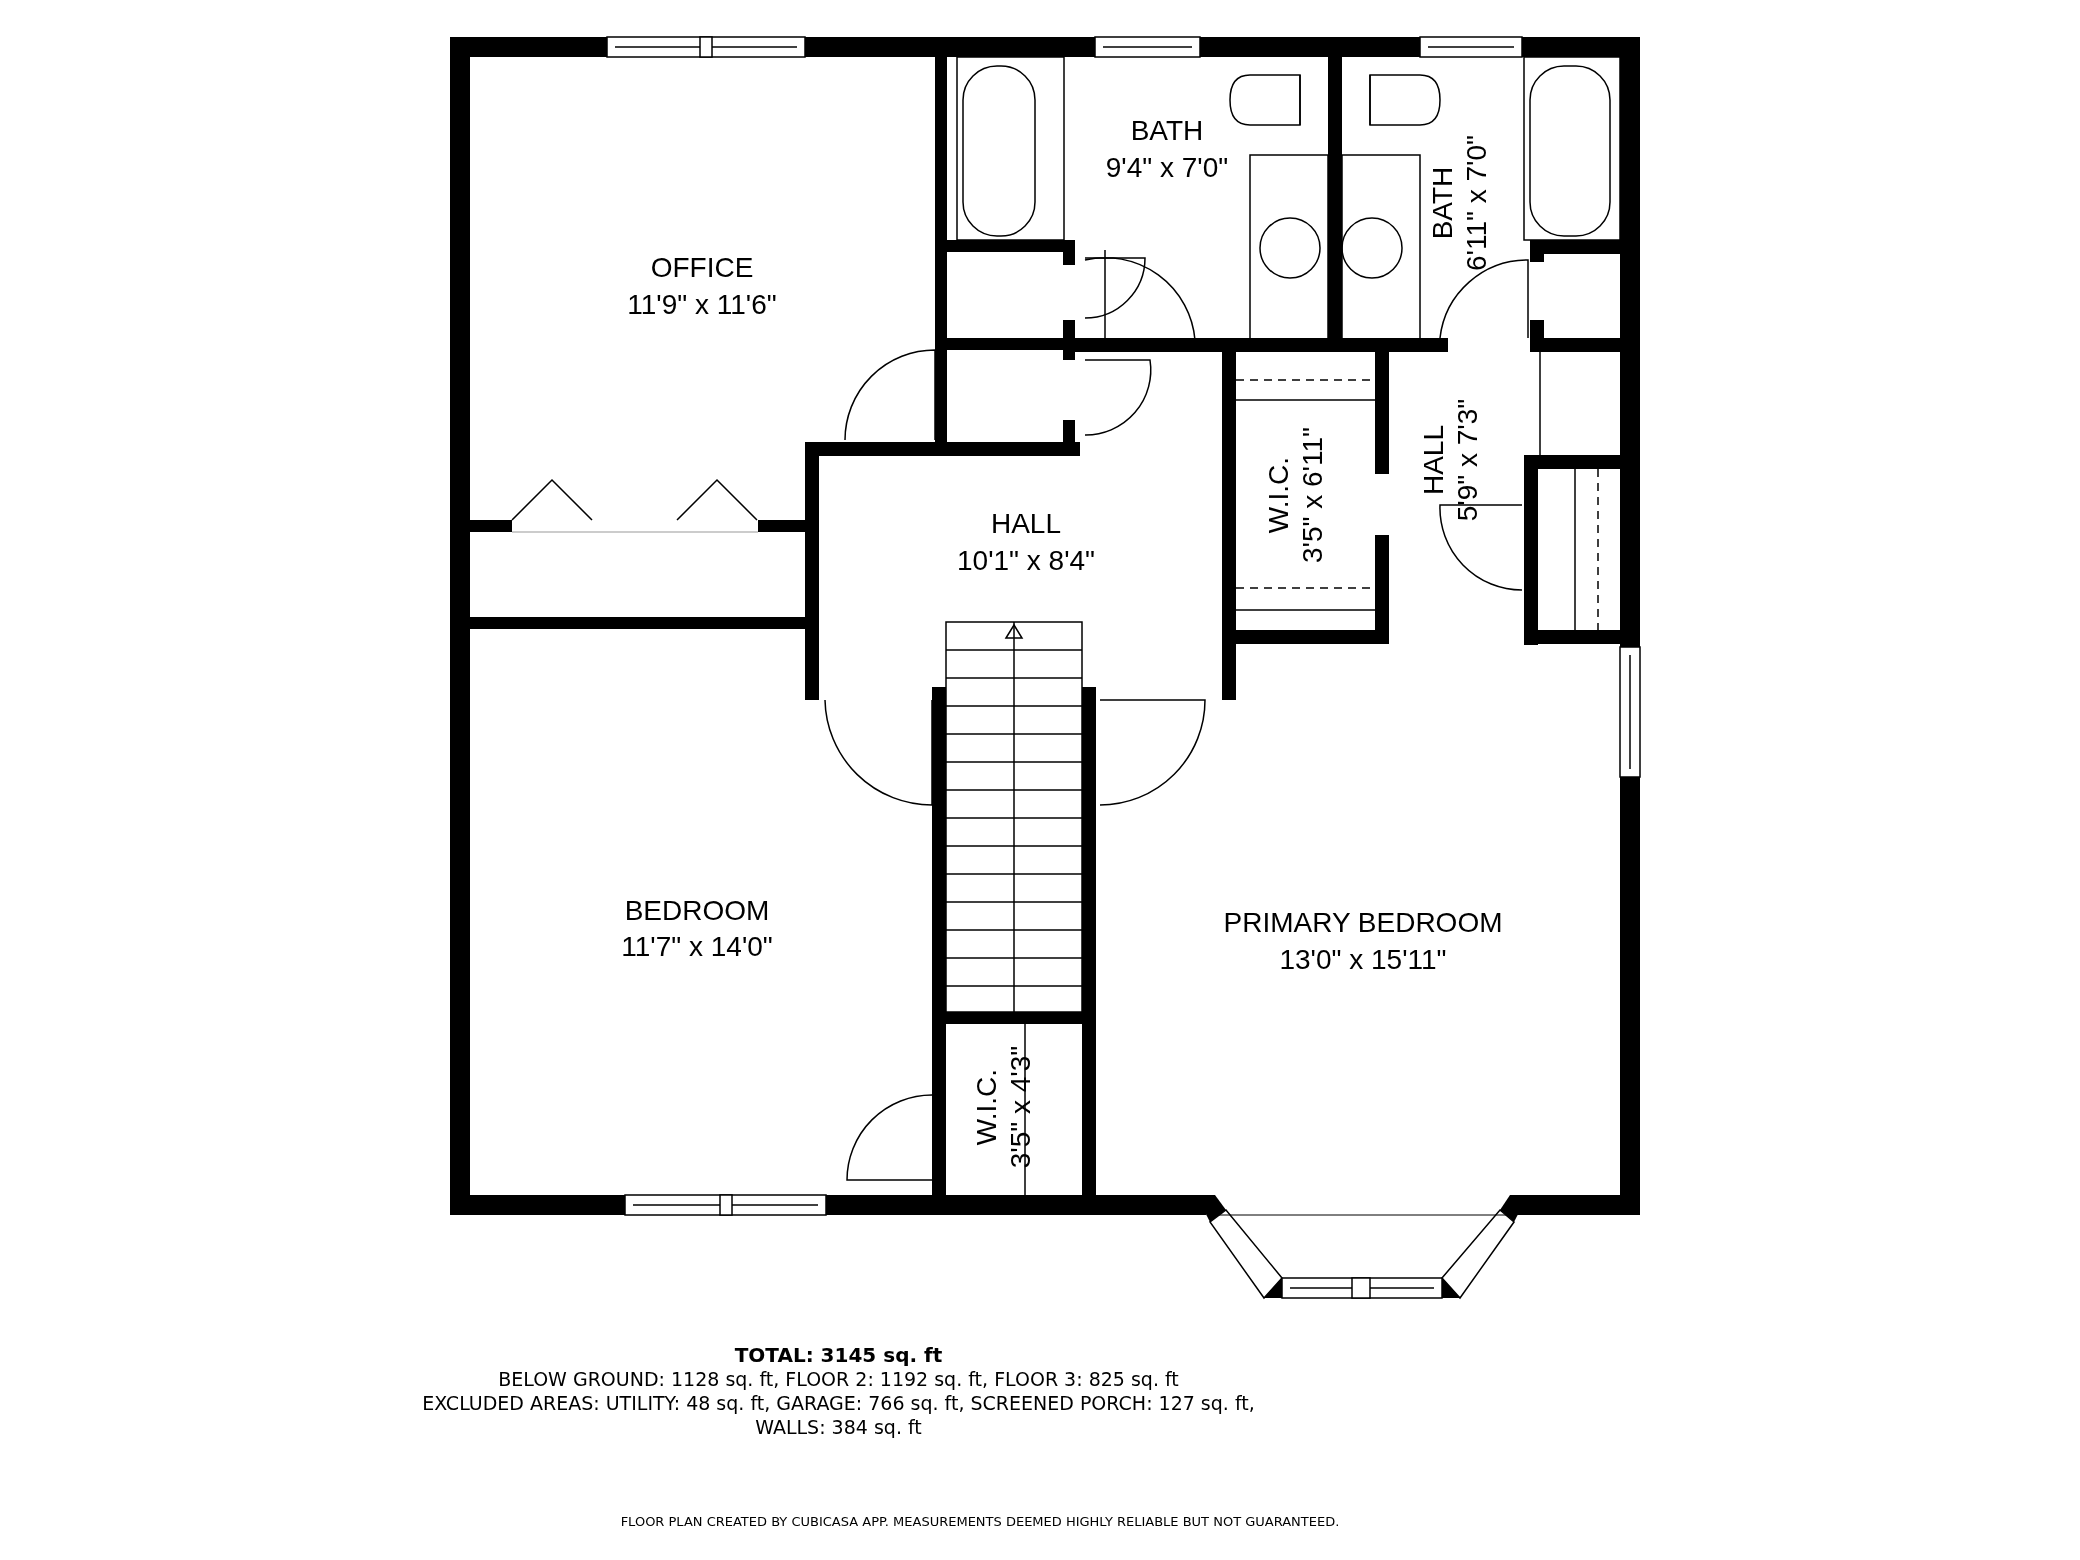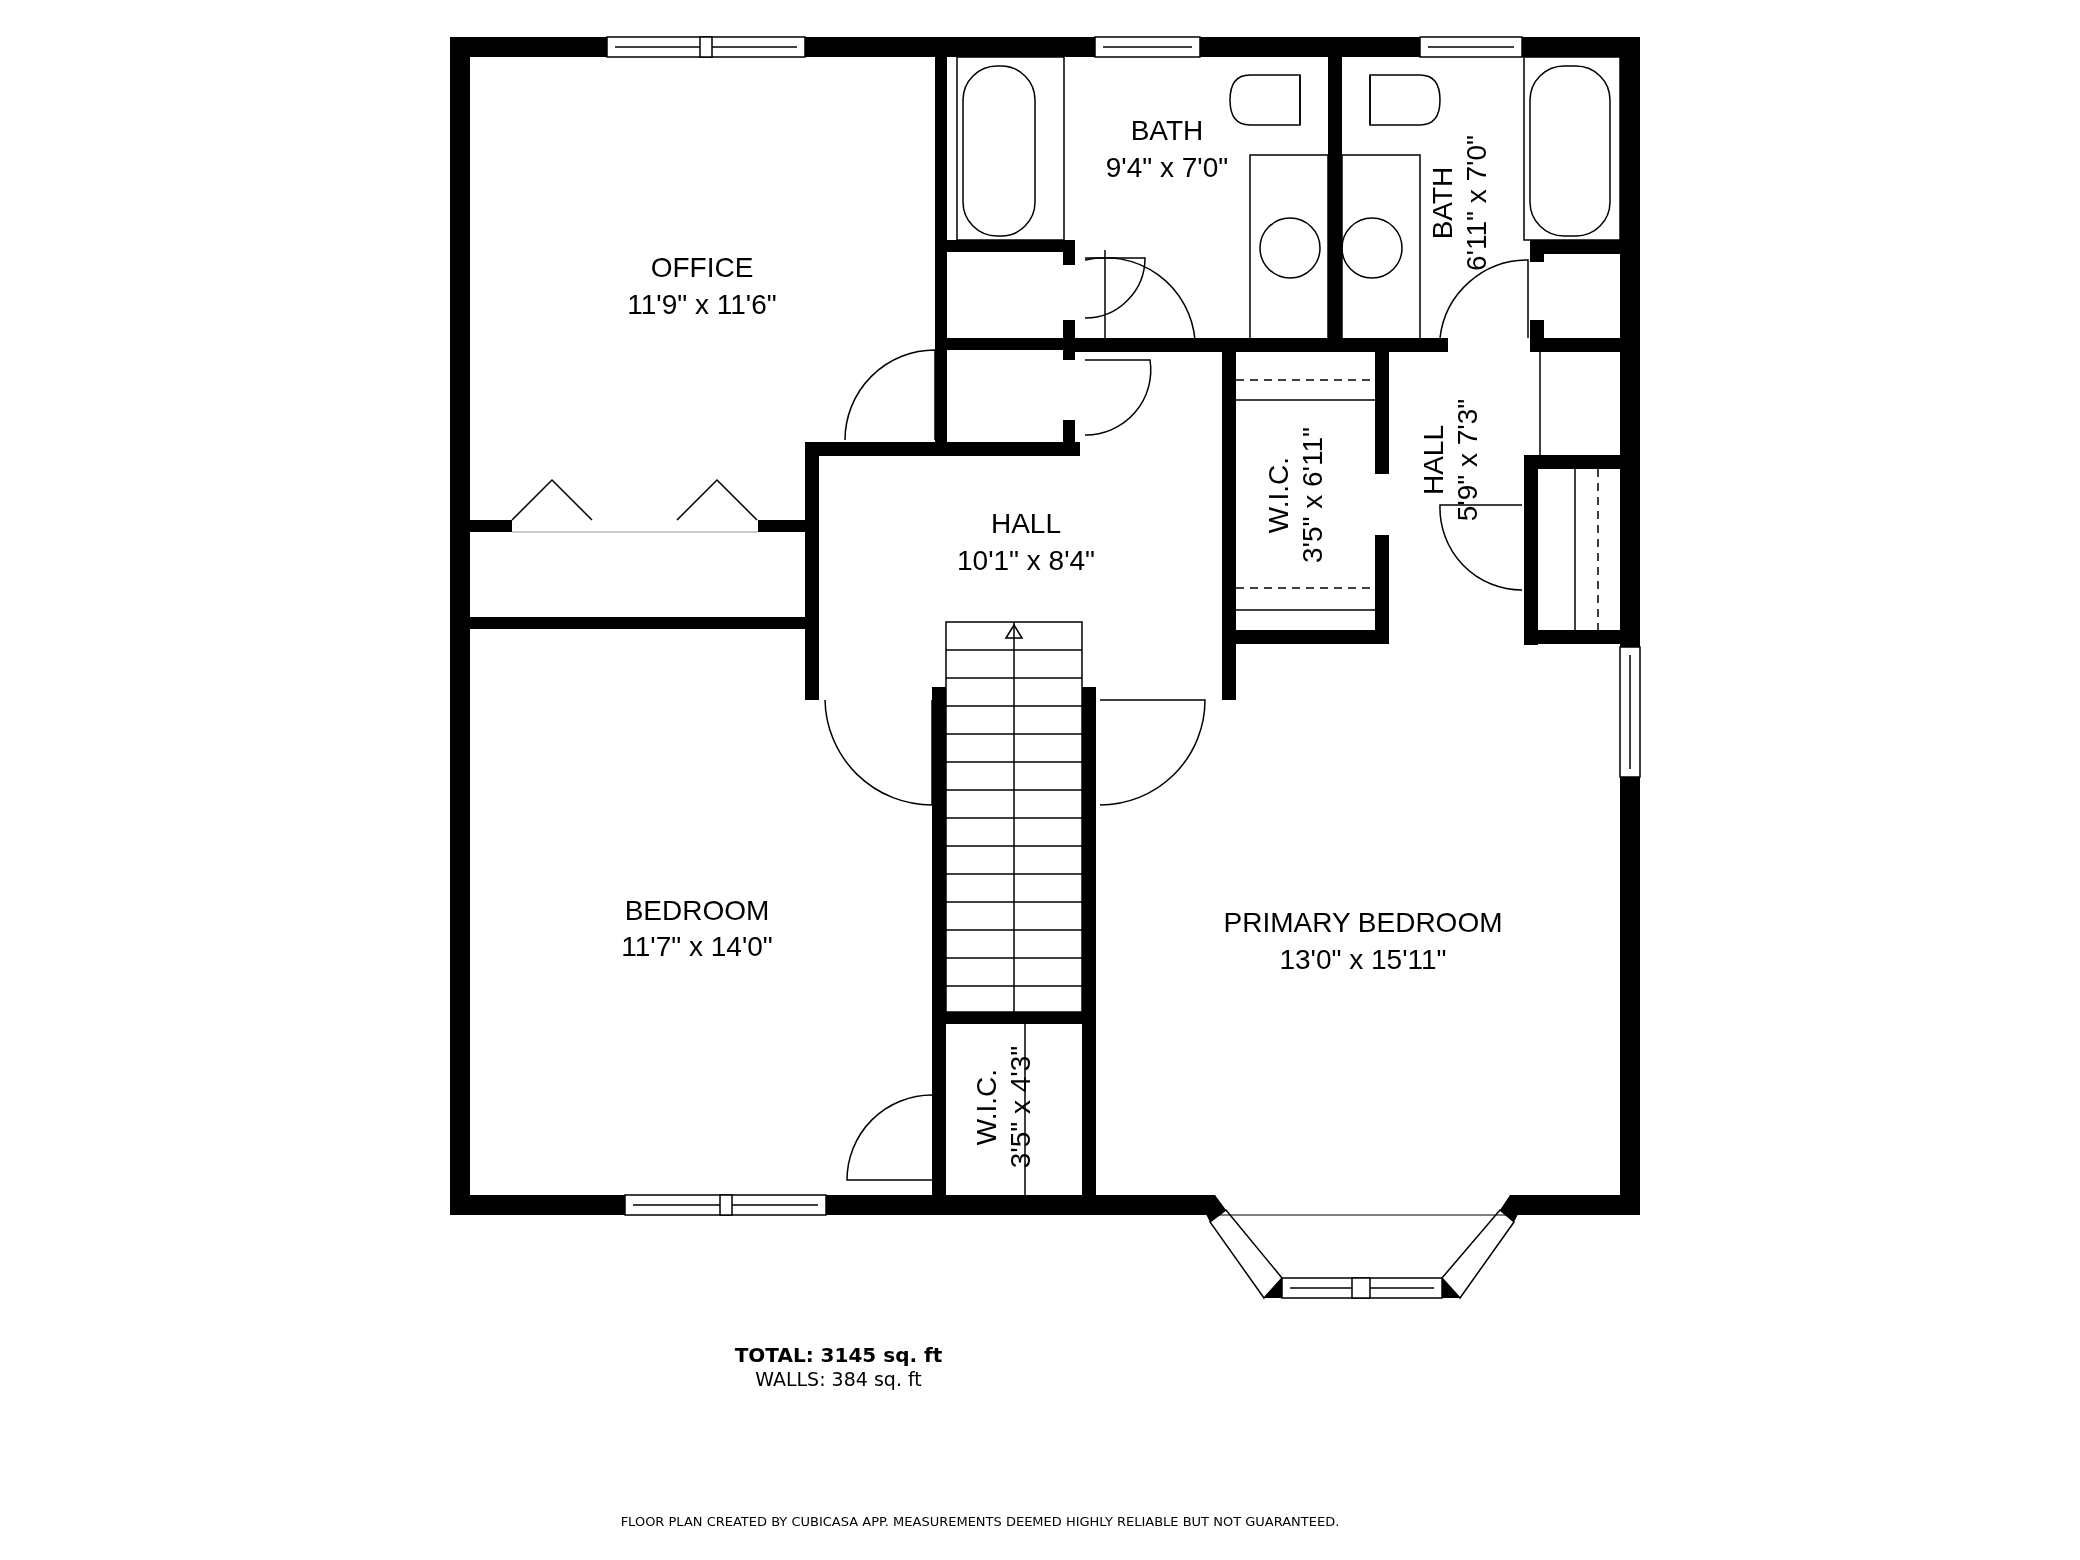--- a/index.html
+++ b/index.html
@@ -205,15 +205,17 @@
       </g>
       <g transform="rotate(-90 1002 1107)">
         <text class="room-label room-name" x="1002" y="1101">W.I.C.</text>
         <text class="room-label room-dim" x="1002" y="1135">3'5" x 4'3"</text>
       </g>
     </g>
 </svg>
 
 <div class="footer" style="top:1343px;">
   <div class="line total">TOTAL: 3145 sq. ft</div>
+  <div class="line">BELOW GROUND: 1128 sq. ft, FLOOR 2: 1192 sq. ft, FLOOR 3: 825 sq. ft</div>
+  <div class="line">EXCLUDED AREAS: UTILITY: 48 sq. ft, GARAGE: 766 sq. ft, SCREENED PORCH: 127 sq. ft,</div>
   <div class="line">WALLS: 384 sq. ft</div>
 </div>
 <div class="disclaimer">FLOOR PLAN CREATED BY CUBICASA APP. MEASUREMENTS DEEMED HIGHLY RELIABLE BUT NOT GUARANTEED.</div>
 
 </body></html>

